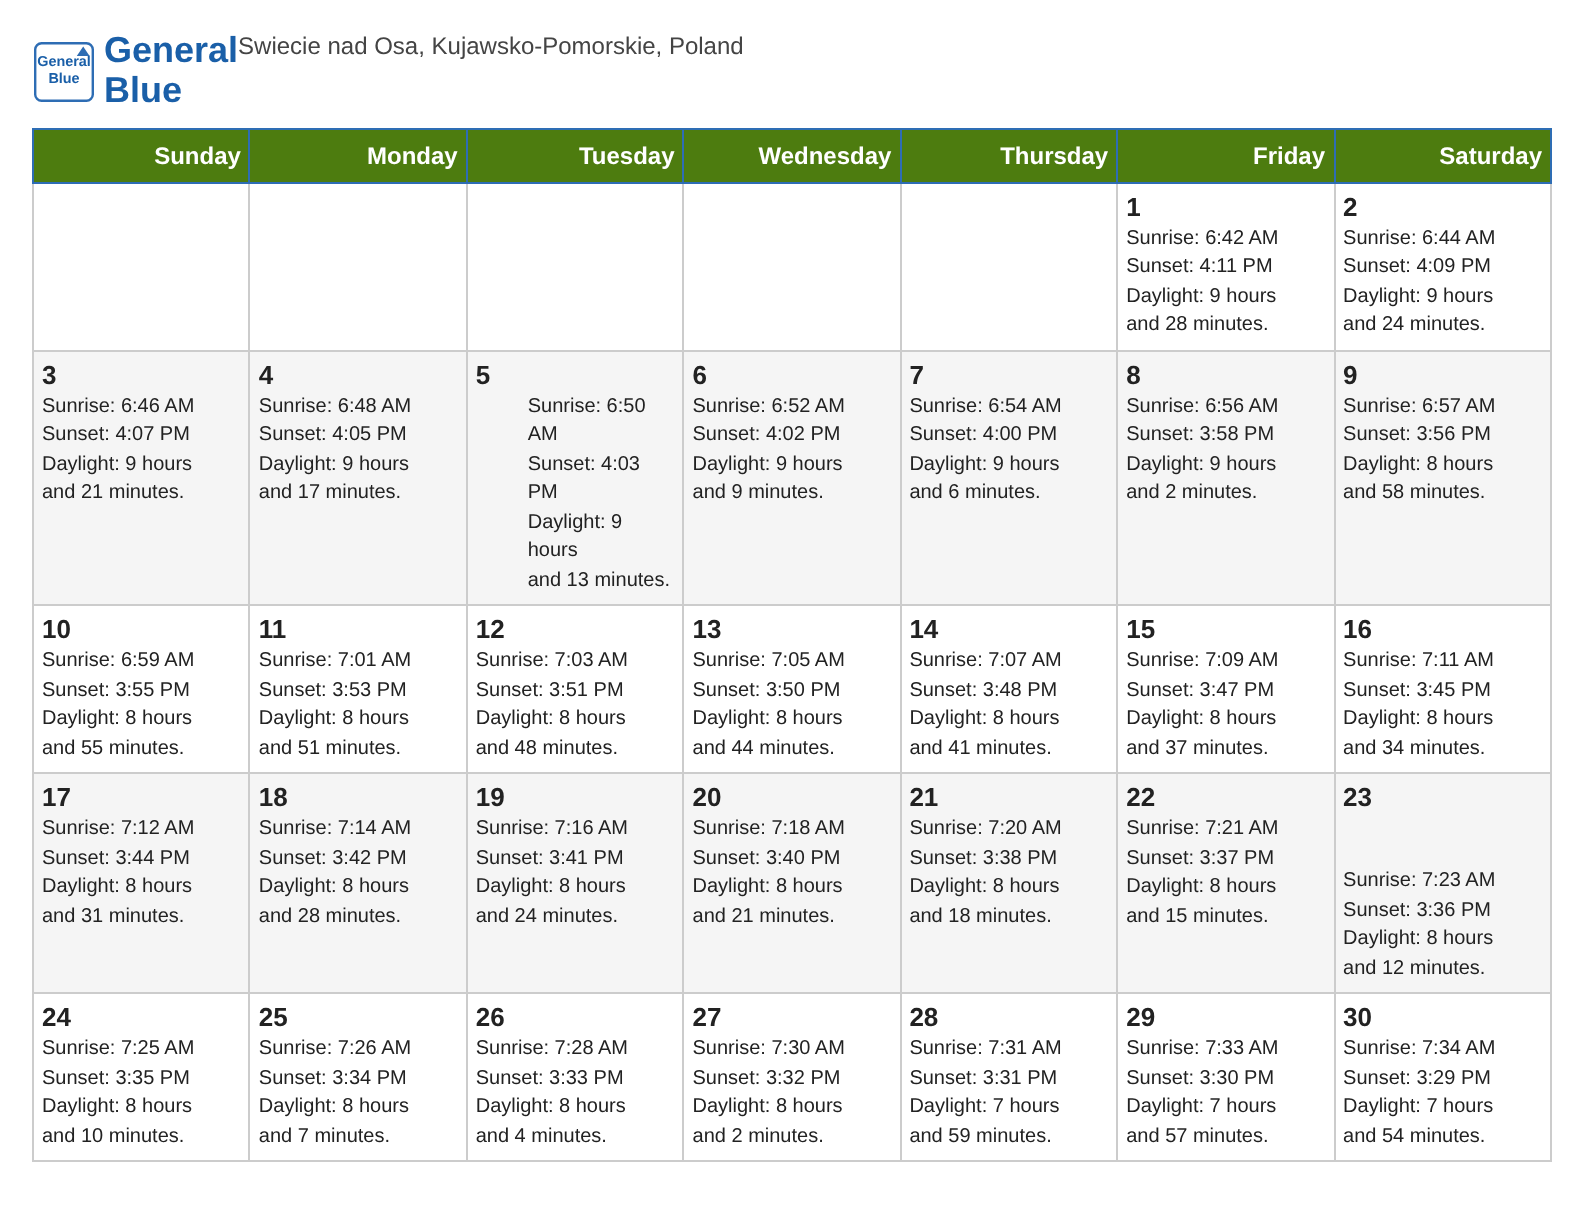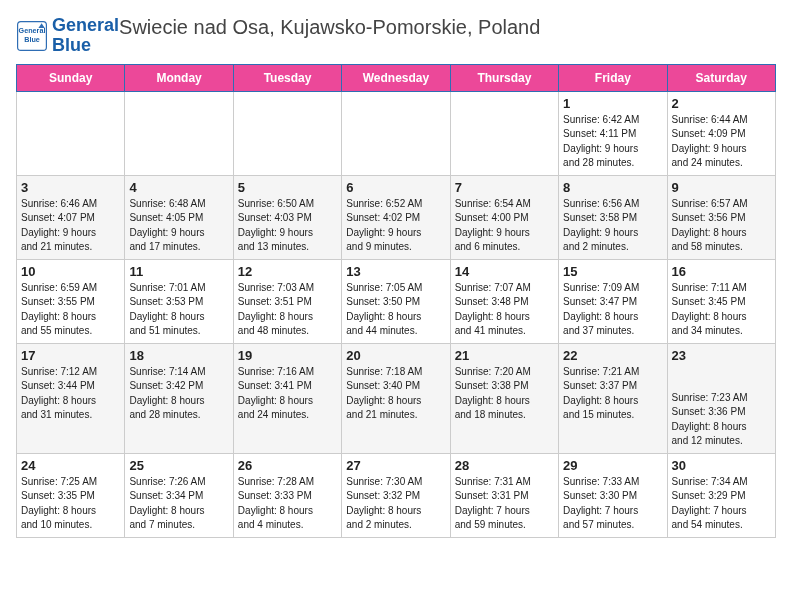--- a/index.html
+++ b/index.html
@@ -31,40 +31,40 @@
     }
     .page-title {
       text-align: right;
       font-size: 36px;
       font-weight: bold;
       color: #222;
       margin-bottom: 2px;
     }
     .page-subtitle {
       text-align: right;
-      font-size: 20px;
+      font-size: 12px;
       color: #444;
       margin-bottom: 8px;
     }
     .top-row {
       display: flex;
       justify-content: flex-start;
       align-items: flex-start;
       margin-bottom: 4px;
     }
     table {
       width: 100%;
       border-collapse: collapse;
       font-size: 11px;
     }
     thead tr th {
-      background: #ec4899;
+      background: #4d7c0f;
       color: #fff;
       padding: 6px 4px;
-      text-align: center;
+      text-align: right;
       font-size: 12px;
       font-weight: bold;
       border: 1px solid #2e6db4;
     }
     tbody tr td {
       border: 1px solid #ccc;
       vertical-align: top;
       padding: 4px 4px;
       width: 14.28%;
       min-height: 80px;
@@ -155,21 +155,21 @@
         </td>
         <td>
           <div class="day-number">4</div>
           <div class="day-info" style="white-space: pre-line;">Sunrise: 6:48 AM
 Sunset: 4:05 PM
 Daylight: 9 hours
 and 17 minutes.</div>
         </td>
         <td>
           <div class="day-number">5</div>
-          <div class="day-info" style="white-space: pre-line;">Sunrise: 6:50 AM
+          <div class="day-info" style="white-space: pre-line; margin-left: 26px;">Sunrise: 6:50 AM
 Sunset: 4:03 PM
 Daylight: 9 hours
 and 13 minutes.</div>
         </td>
         <td>
           <div class="day-number">6</div>
           <div class="day-info" style="white-space: pre-line;">Sunrise: 6:52 AM
 Sunset: 4:02 PM
 Daylight: 9 hours
 and 9 minutes.</div>

